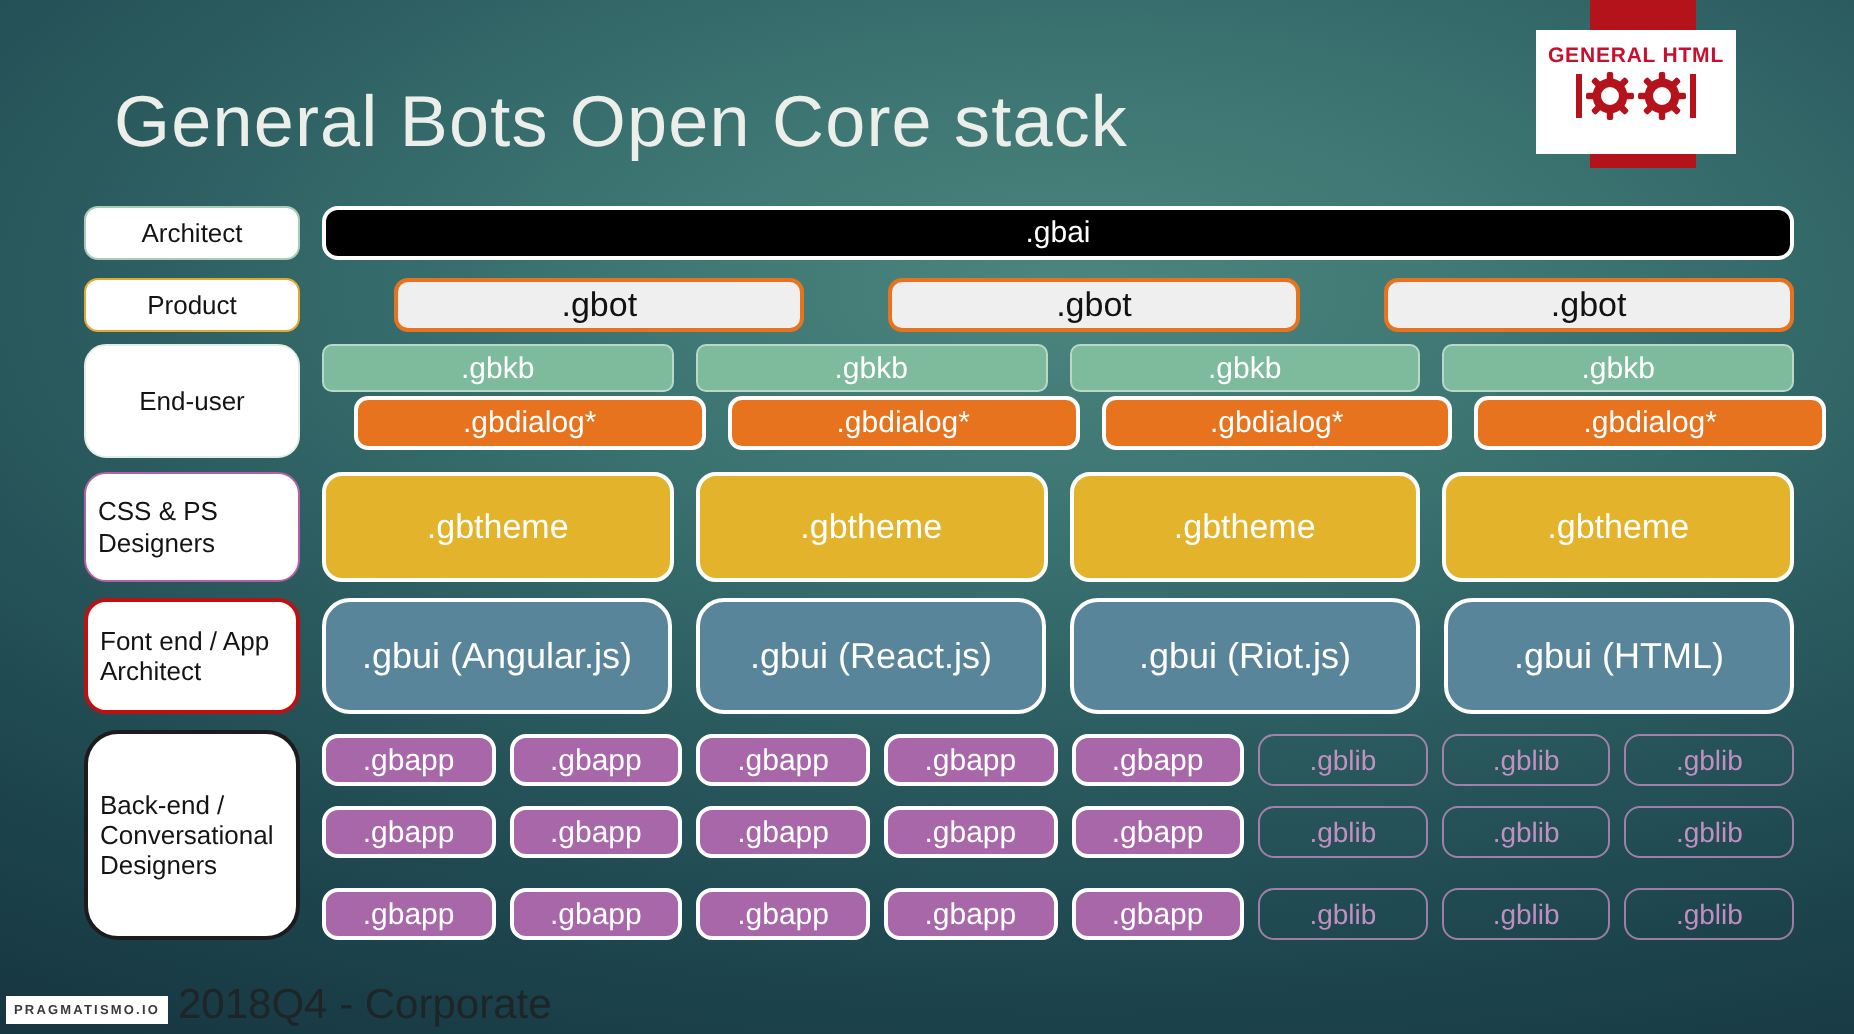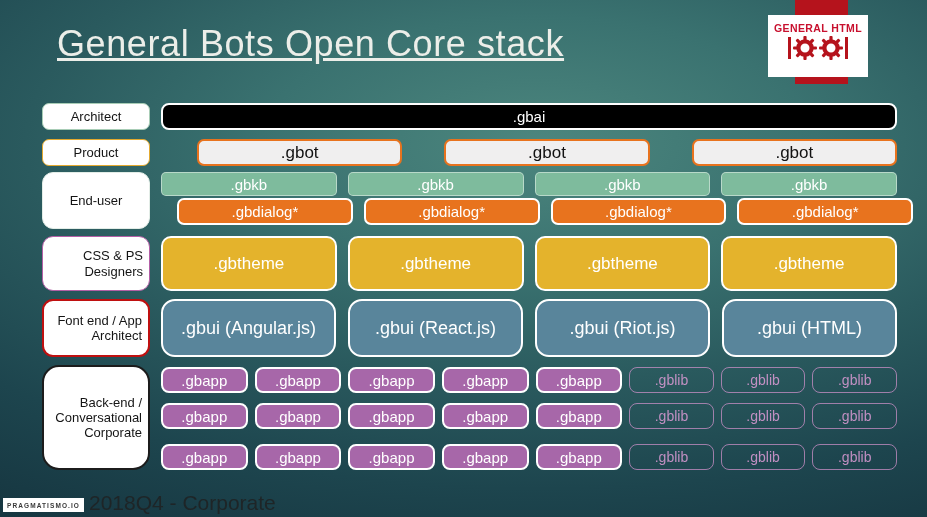--- a/index.html
+++ b/index.html
@@ -4,38 +4,37 @@
 <style>
   html,body{margin:0;padding:0;background:#0d242e;}
   .slide{
     position:relative;width:927px;height:517px;overflow:hidden;
     font-family:"Liberation Sans",sans-serif;
     background:
       radial-gradient(ellipse 115% 95% at 58% 28%,
         #4c867e 0%, #3a7270 26%, #2a5a5e 48%, #1d454e 70%, #132f3a 100%);
   }
   .title{
-    position:absolute;left:57px;top:23px;
+    position:absolute;left:57px;top:40px;
     font-size:36px;letter-spacing:.6px;color:#eceee9;font-weight:400;
     white-space:nowrap;
-    text-decoration:underline;
   }
   
   .logo-band{position:absolute;left:795px;top:0;width:53px;height:84px;background:#b5131c;}
   .logo-box{
     position:absolute;left:768px;top:15px;width:100px;height:62px;background:#ffffff;
     display:flex;flex-direction:column;align-items:center;padding-top:7px;box-sizing:border-box;
   }
   .logo-text{color:#c8102e;font-weight:bold;font-size:10.5px;letter-spacing:.4px;white-space:nowrap;}
   .logo-gears{display:flex;align-items:center;gap:2px;margin-top:2px;}
   .gbar{width:3px;height:22px;background:#b5131c;}
   
   .lbl{
     position:absolute;left:42px;width:108px;background:#fff;color:#141414;
-    display:flex;align-items:center;justify-content:center;text-align:right;
+    display:flex;align-items:center;justify-content:center;text-align:left;
     font-size:13px;line-height:1.18;box-sizing:border-box;padding:2px 6px;
   }
   #lbl-architect{top:103px;height:27px;border-radius:7px;border:1.5px solid #a8cdb6;}
   #lbl-product{top:139px;height:27px;border-radius:7px;border:1.5px solid #e3a92f;}
   #lbl-enduser{top:172px;height:57px;border-radius:11px;border:1.5px solid #e3ede7;}
   #lbl-designers{top:236px;height:55px;border-radius:11px;border:1.5px solid #b45fa6;}
   #lbl-frontend{top:299px;height:58px;border-radius:11px;border:2px solid #bf1010;}
   #lbl-backend{top:365px;height:105px;border-radius:17px;border:2px solid #1c1c1c;}
   
   .row{position:absolute;left:161px;width:736px;display:flex;gap:11px;}
@@ -112,21 +111,21 @@
       </svg>
       <span class="gbar"></span>
     </div>
   </div>
 
   <div class="lbl" id="lbl-architect">Architect</div>
   <div class="lbl" id="lbl-product">Product</div>
   <div class="lbl" id="lbl-enduser">End-user</div>
   <div class="lbl" id="lbl-designers">CSS &amp; PS Designers</div>
   <div class="lbl" id="lbl-frontend">Font end / App Architect</div>
-  <div class="lbl" id="lbl-backend">Back-end / Conversational Corporate</div>
+  <div class="lbl" id="lbl-backend">Back-end / Conversational Designers</div>
 
   <div class="row" id="row-gbai">
     <div class="blk gbai">.gbai</div>
   </div>
 
   <div class="row" id="row-gbot">
     <div class="blk gbot">.gbot</div>
     <div class="blk gbot">.gbot</div>
     <div class="blk gbot">.gbot</div>
   </div>

